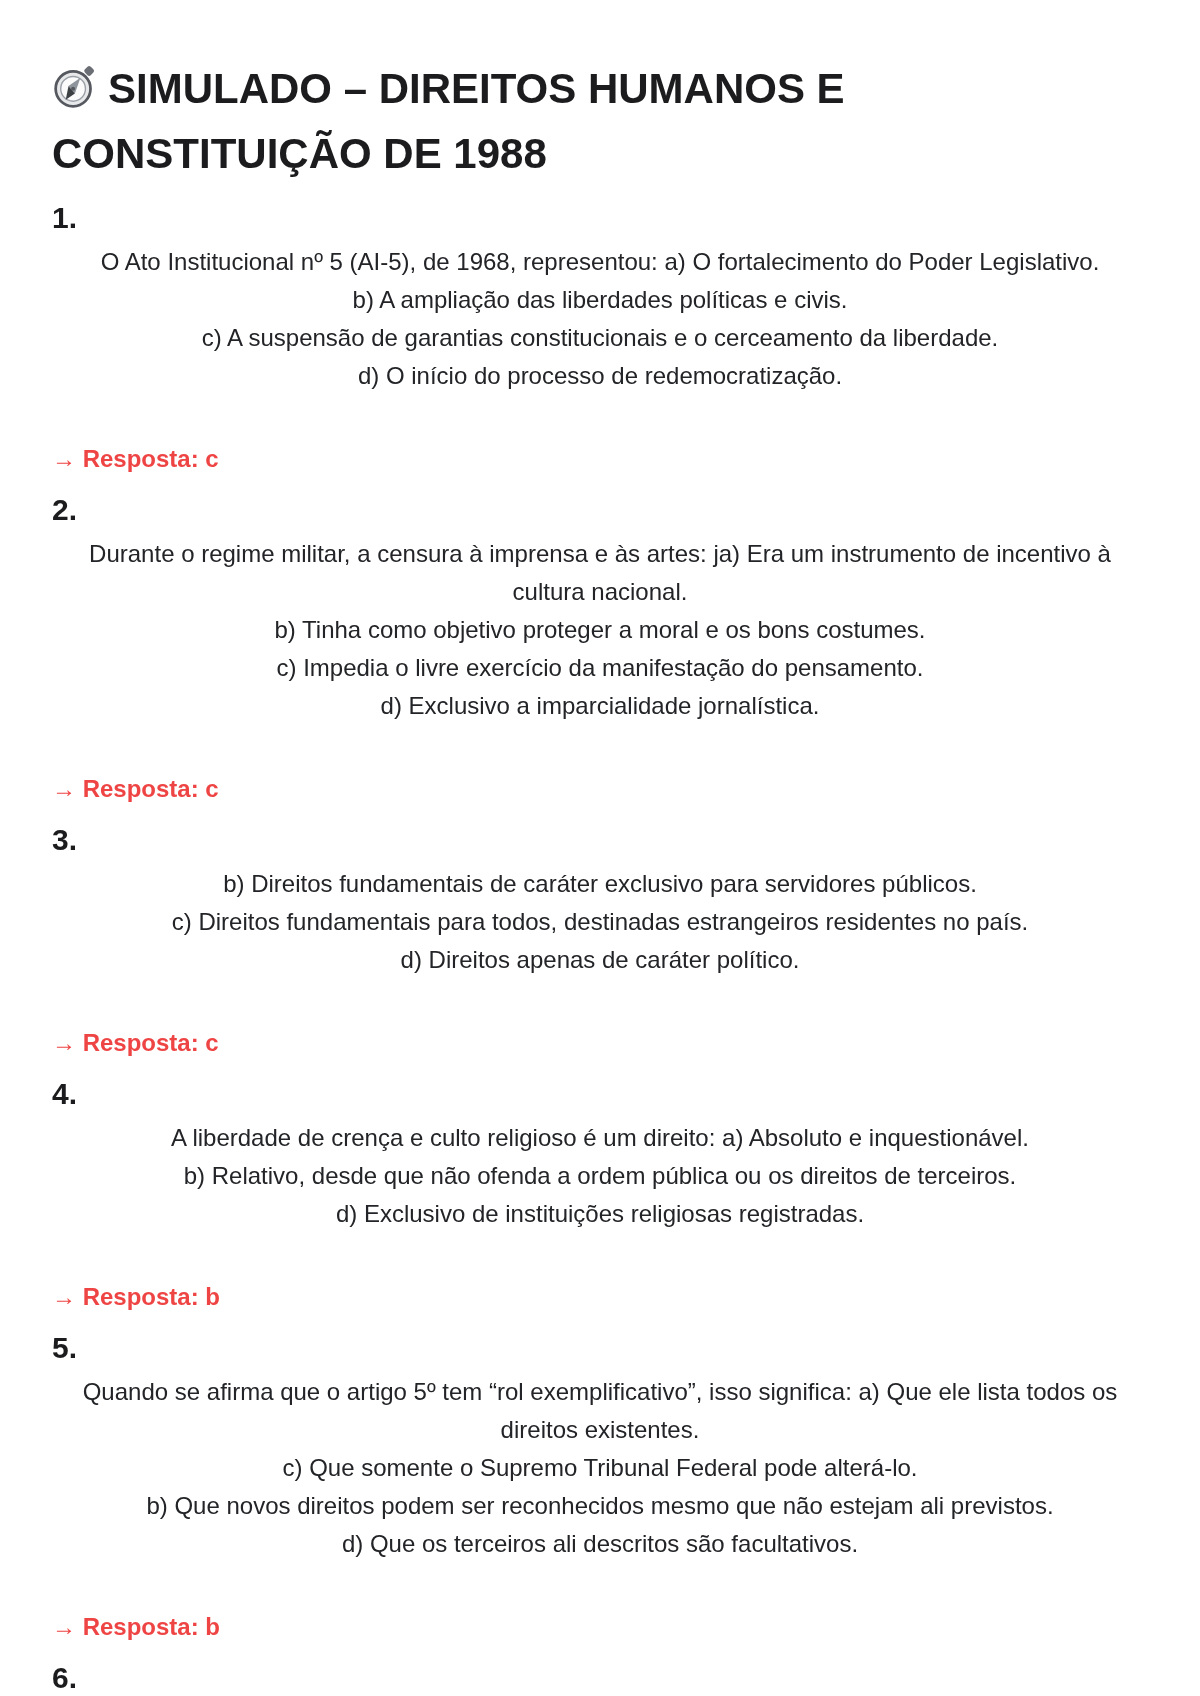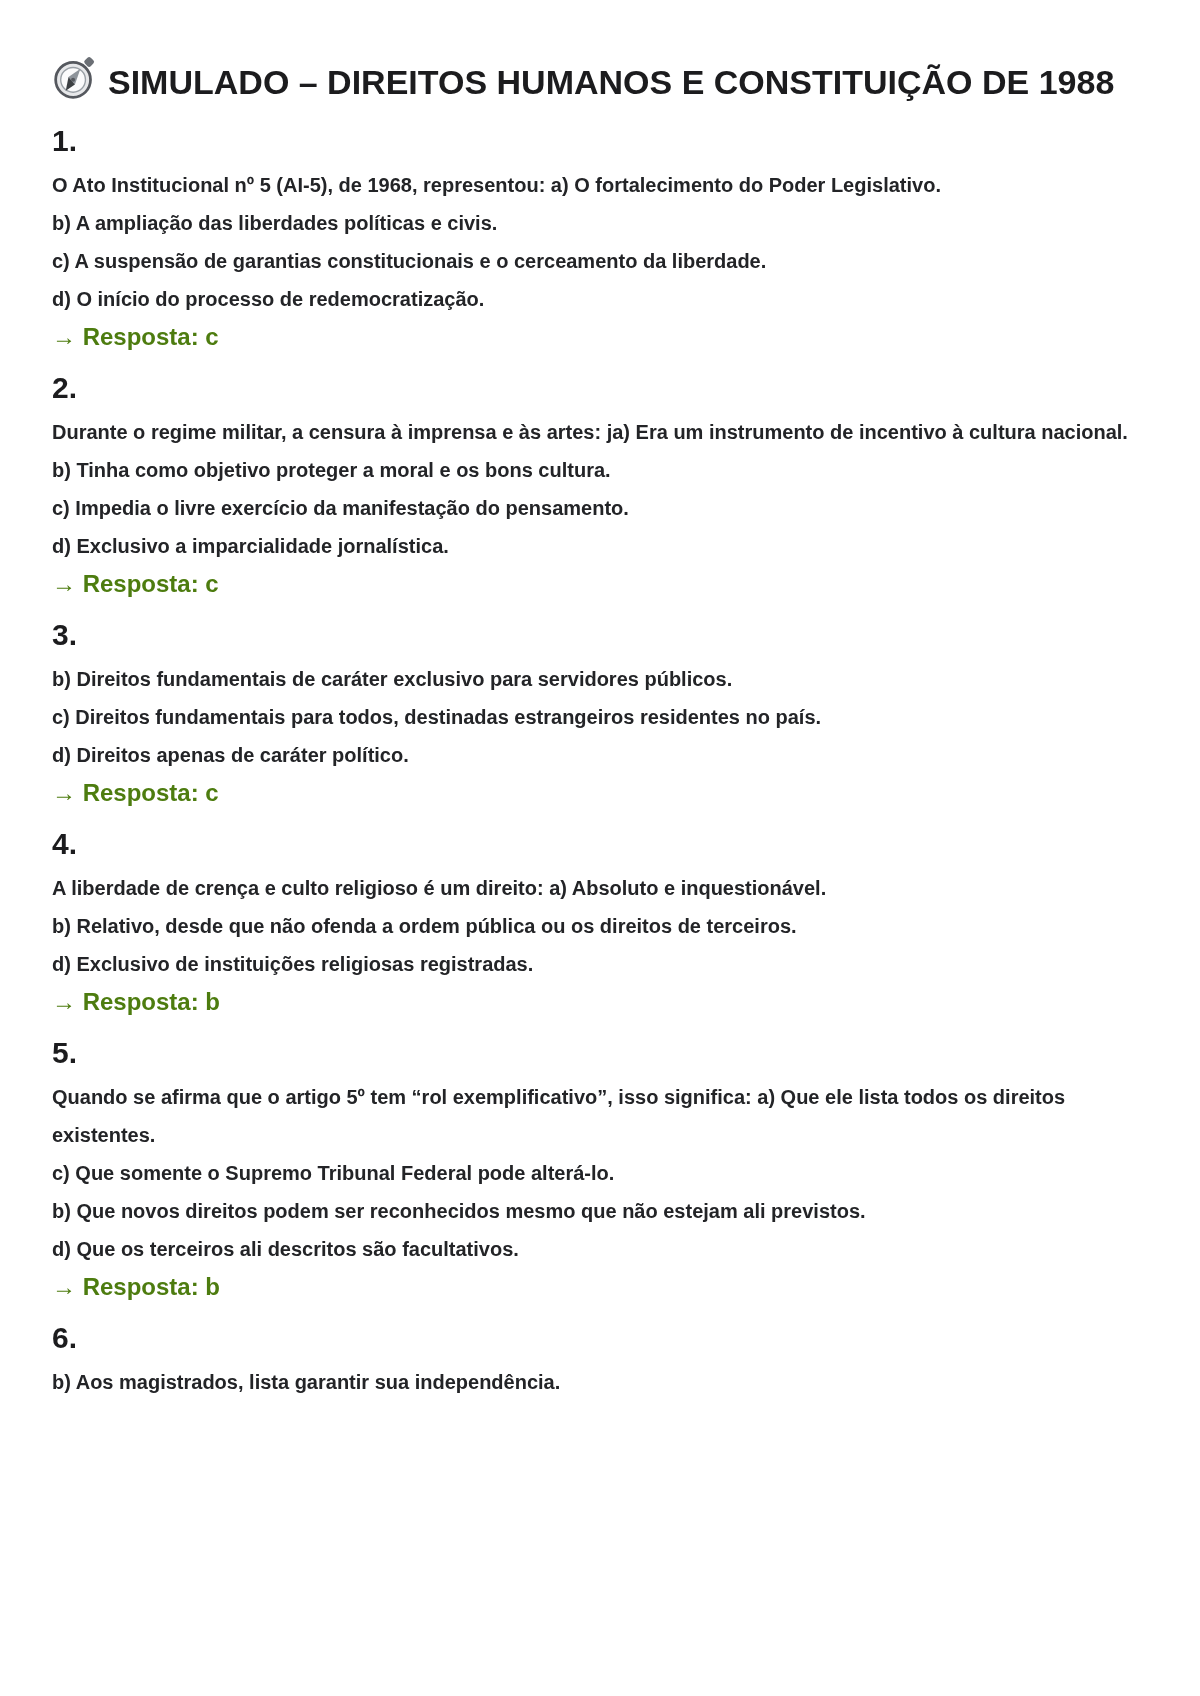--- a/index.html
+++ b/index.html
@@ -9,51 +9,53 @@
     width: 1200px;
     height: 1696px;
     overflow: hidden;
     font-family: "Liberation Sans", "DejaVu Sans", sans-serif;
     color: #222326;
   }
   main.page {
     padding: 56px 52px 0 52px;
   }
   h1.title {
-    font-size: 34px;
+    font-size: 42px;
     line-height: 1.55;
     font-weight: 700;
     color: #1c1c1e;
     margin-bottom: 12px;
   }
   .compass {
     display: inline-block;
     width: 44px;
     height: 44px;
     vertical-align: -6px;
     margin-right: 12px;
   }
   .question h2.qnum {
     font-size: 30px;
     font-weight: 700;
     color: #1c1c1e;
     margin: 12px 0 6px 0;
     line-height: 1.3;
   }
   .qlines p.line {
-    font-size: 20px;
+    font-size: 24px;
     line-height: 38px;
     color: #232427;
-    font-weight: 700;
+    font-weight: 400;
+    text-align: center;
   }
   p.answer {
     font-size: 24px;
     line-height: 38px;
-    color: #4d7c0f;
+    color: #ef4444;
     font-weight: 700;
+    margin-top: 45px;
   }
 </style>
 </head>
 <body>
 
 <main class="page">
   <h1 class="title">
     <span class="compass">
       <svg viewBox="0 0 48 48" width="44" height="44" aria-hidden="true">
         <rect x="36" y="2" width="9" height="9" rx="2.5" fill="#6b6f75" transform="rotate(45 40.5 6.5)"></rect>
@@ -75,21 +77,21 @@
           <p class="line">c) A suspensão de garantias constitucionais e o cerceamento da liberdade.</p>
           <p class="line">d) O início do processo de redemocratização.</p>
         </div>
     <p class="answer">→ Resposta: c</p>
   </article>
 
   <article class="question">
     <h2 class="qnum">2.</h2>
     <div class="qlines">
           <p class="line">Durante o regime militar, a censura à imprensa e às artes: ja) Era um instrumento de incentivo à cultura nacional.</p>
-          <p class="line">b) Tinha como objetivo proteger a moral e os bons cultura.</p>
+          <p class="line">b) Tinha como objetivo proteger a moral e os bons costumes.</p>
           <p class="line">c) Impedia o livre exercício da manifestação do pensamento.</p>
           <p class="line">d) Exclusivo a imparcialidade jornalística.</p>
         </div>
     <p class="answer">→ Resposta: c</p>
   </article>
 
   <article class="question">
     <h2 class="qnum">3.</h2>
     <div class="qlines">
           <p class="line">b) Direitos fundamentais de caráter exclusivo para servidores públicos.</p>

